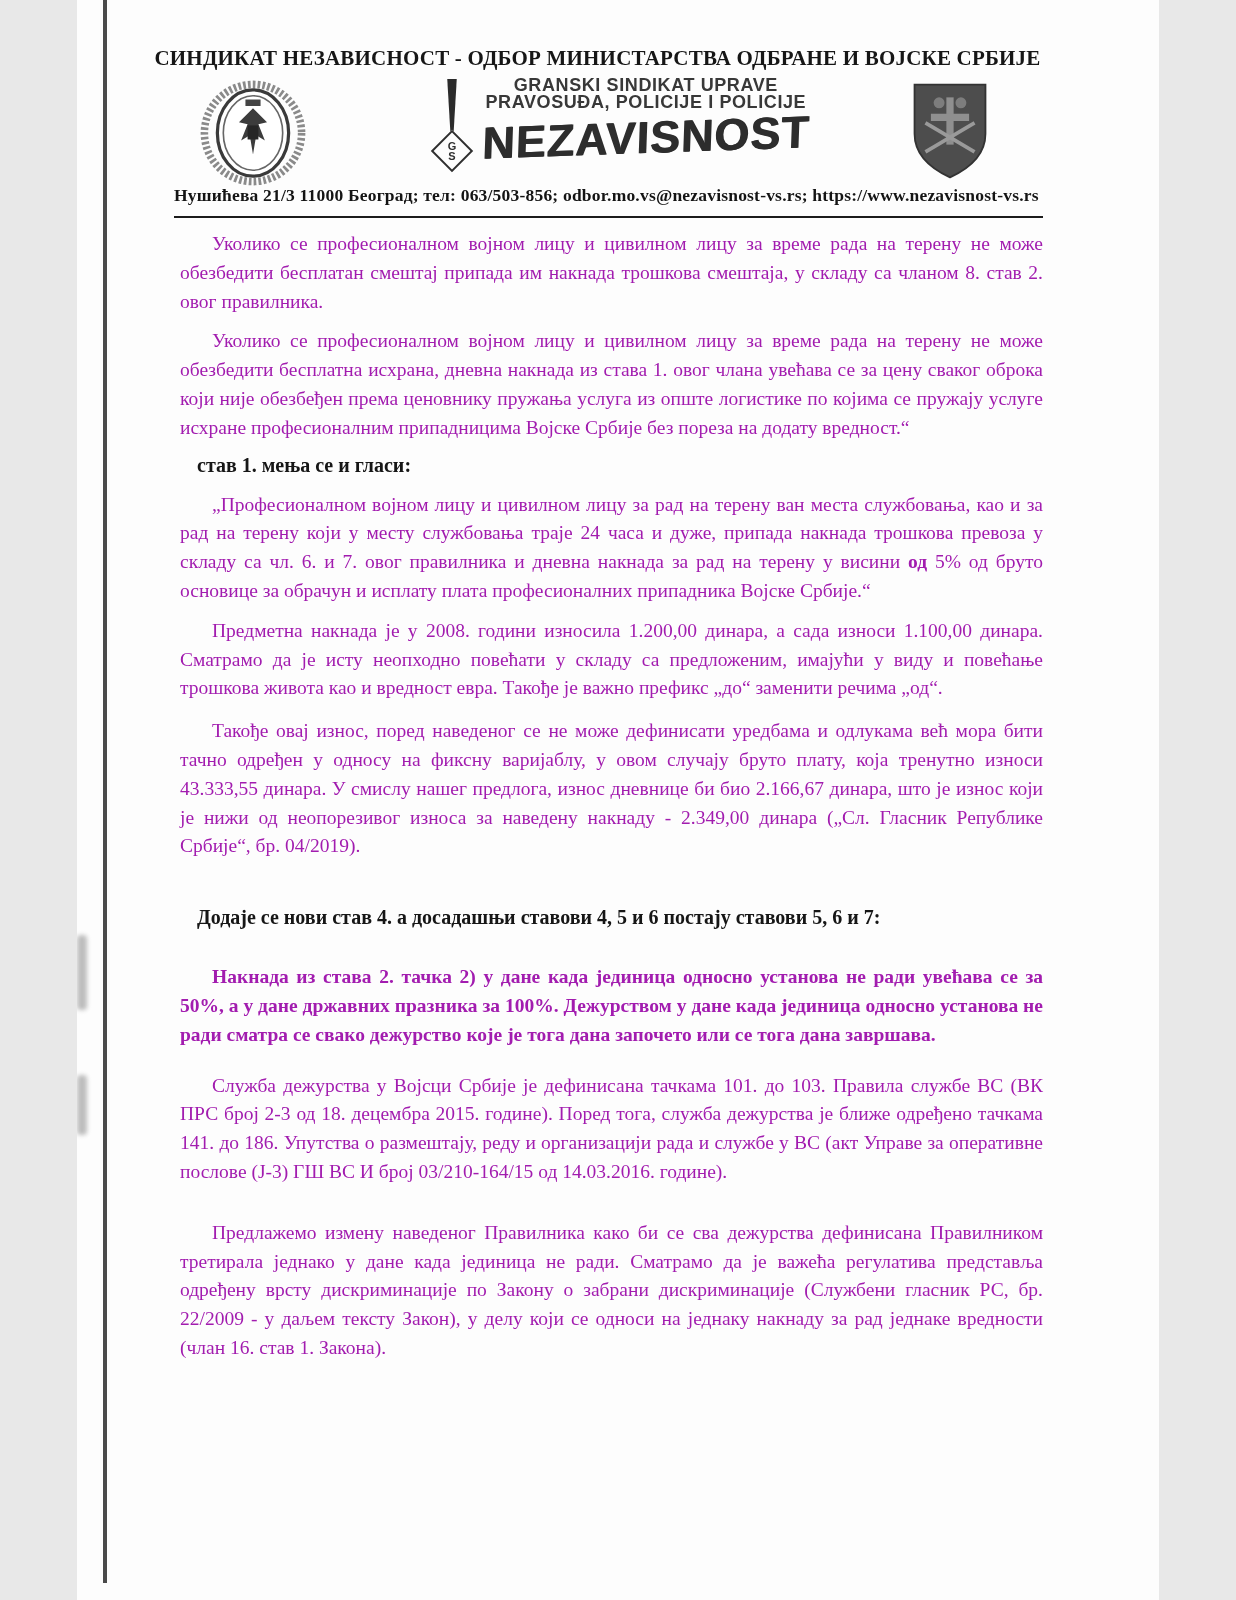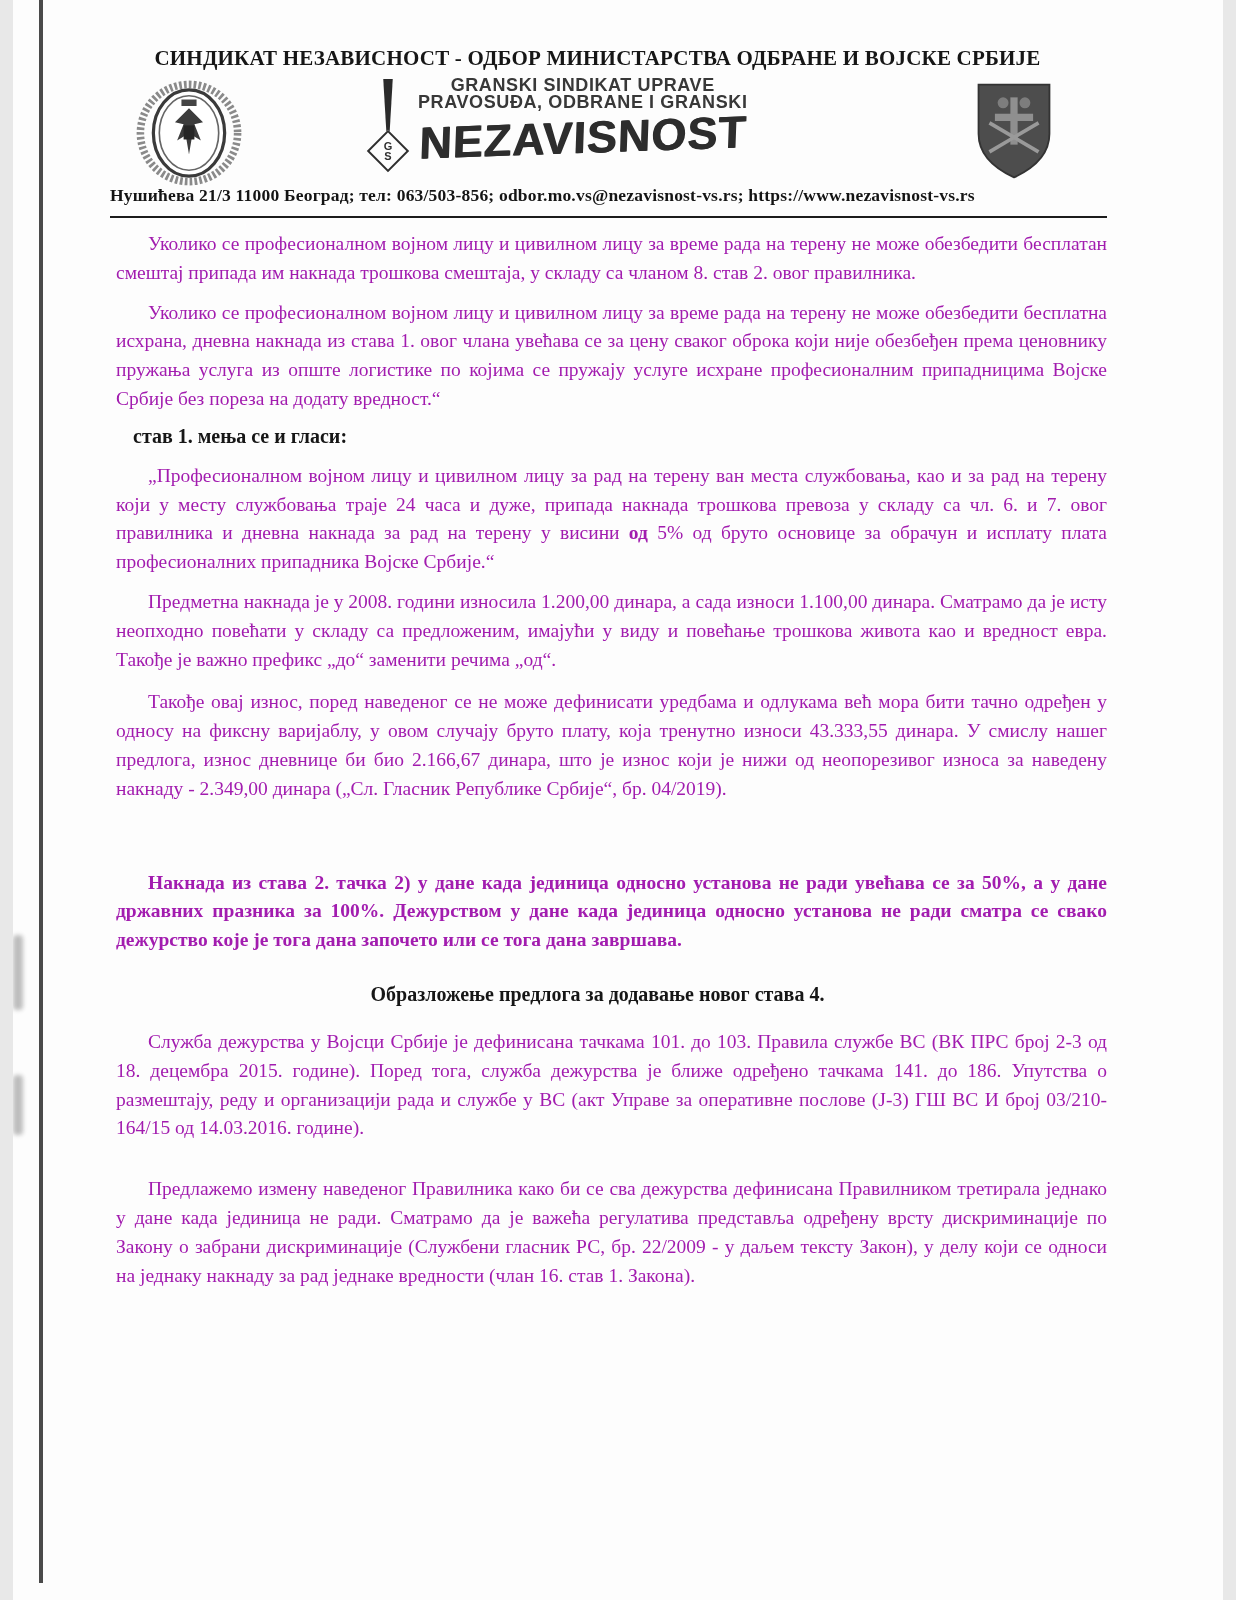--- a/index.html
+++ b/index.html
@@ -1,21 +1,21 @@
 <!DOCTYPE html>
 <html><head>
 <meta charset="utf-8">
 <style>
   * { margin: 0; padding: 0; box-sizing: border-box; }
   html, body { background: #e8e8e8; }
   body { font-family: "Liberation Serif", serif; }
 
   .page {
     position: relative;
-    width: 1210px;
+    width: 1082px;
     height: 1600px;
     margin: 0 auto;
     background: #fdfdfd;
     overflow: hidden;
     color: #1e1e1e;
     text-decoration: underline;
   }
 
   
   .scan-bar {
@@ -185,21 +185,21 @@
 
       <div class="center-logo">
         <div class="excl-col">
           <div class="excl-bar"></div>
           <div class="diamond">
             <span class="monogram">GS</span>
           </div>
         </div>
         <div class="center-text">
           <div class="cap">GRANSKI SINDIKAT UPRAVE</div>
-          <div class="cap">PRAVOSUĐA, ODBRANE I GRANSKI</div>
+          <div class="cap">PRAVOSUĐA, POLICIJE I POLICIJE</div>
           <div class="logotype">NEZAVISNOST</div>
         </div>
       </div>
 
       <span class="emblem-right">
         <svg width="82" height="100" viewBox="0 0 90 110">
           <path d="M6 4 H84 V58 Q84 88 45 106 Q6 88 6 58 Z" fill="#4d4d4d" stroke="#333" stroke-width="2"></path>
           <circle cx="33" cy="24" r="6" fill="#7d7d7d"></circle>
           <circle cx="57" cy="24" r="6" fill="#7d7d7d"></circle>
           <rect x="41" y="18" width="8" height="52" fill="#8f8f8f"></rect>
@@ -223,26 +223,26 @@
 
       <p class="para"><span>„Професионалном војном лицу и цивилном лицу за рад на терену ван места службовања, као и за рад на терену који у месту службовања траје 24 часа и дуже, припада накнада трошкова превоза у складу са чл. 6. и 7. овог правилника и дневна накнада за рад на терену у висини </span><b>од</b><span> 5% од бруто основице за обрачун и исплату плата професионалних припадника Војске Србије.“</span></p>
 
 
       <p class="para">Предметна накнада је у 2008. години износила 1.200,00 динара, а сада износи 1.100,00 динара. Сматрамо да је исту неопходно повећати у складу са предложеним, имајући у виду и повећање трошкова живота као и вредност евра. Такође је важно префикс „до“ заменити речима „од“.</p>
 
       <p class="para" style="margin-top:14px;">Такође овај износ, поред наведеног се не може дефинисати уредбама и одлукама већ мора бити тачно одређен у односу на фиксну варијаблу, у овом случају бруто плату, која тренутно износи 43.333,55 динара. У смислу нашег предлога, износ дневнице би био 2.166,67 динара, што је износ који је нижи од неопорезивог износа за наведену накнаду - 2.349,00 динара („Сл. Гласник Републике Србије“, бр. 04/2019).</p>
 
       <div class="gap-lg"></div>
 
+      <div class="subline">Додаје се нови став 4. а досадашњи ставови 4, 5 и 6 постају ставови 5, 6 и 7:</div>
 
       <div class="gap-md"></div>
 
       <p class="para bold">Накнада из става 2. тачка 2) у дане када јединица односно установа не ради увећава се за 50%, а у дане државних празника за 100%. Дежурством у дане када јединица односно установа не ради сматра се свако дежурство које је тога дана започето или се тога дана завршава.</p>
 
-      <div class="heading" style="margin-top:28px;">Образложење предлога за додавање новог става 4.</div>
 
       <p class="para" style="margin-top:22px;">Служба дежурства у Војсци Србије је дефинисана тачкама 101. до 103. Правила службе ВС (ВК ПРС број 2-3 од 18. децембра 2015. године). Поред тога, служба дежурства је ближе одређено тачкама 141. до 186. Упутства о размештају, реду и организацији рада и службе у ВС (акт Управе за оперативне послове (Ј-3) ГШ ВС И број 03/210-164/15 од 14.03.2016. године).</p>
 
       <p class="para" style="margin-top:32px;">Предлажемо измену наведеног Правилника како би се сва дежурства дефинисана Правилником третирала једнако у дане када јединица не ради. Сматрамо да је важећа регулатива представља одређену врсту дискриминације по Закону о забрани дискриминације (Службени гласник РС, бр. 22/2009 - у даљем тексту Закон), у делу који се односи на једнаку накнаду за рад једнаке вредности (члан 16. став 1. Закона).</p>
 
     </div>
   </div>
 </div>
 
 </body></html>

